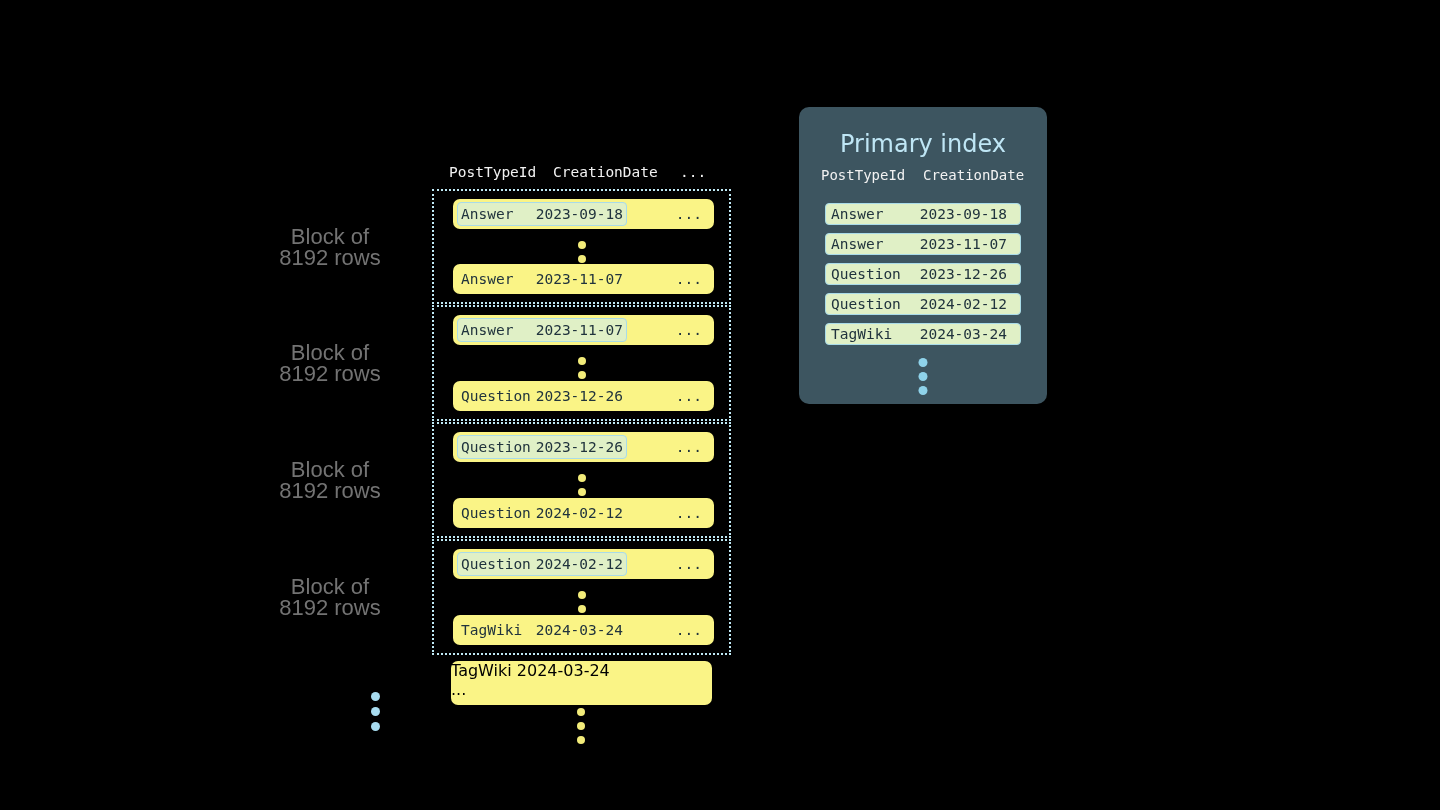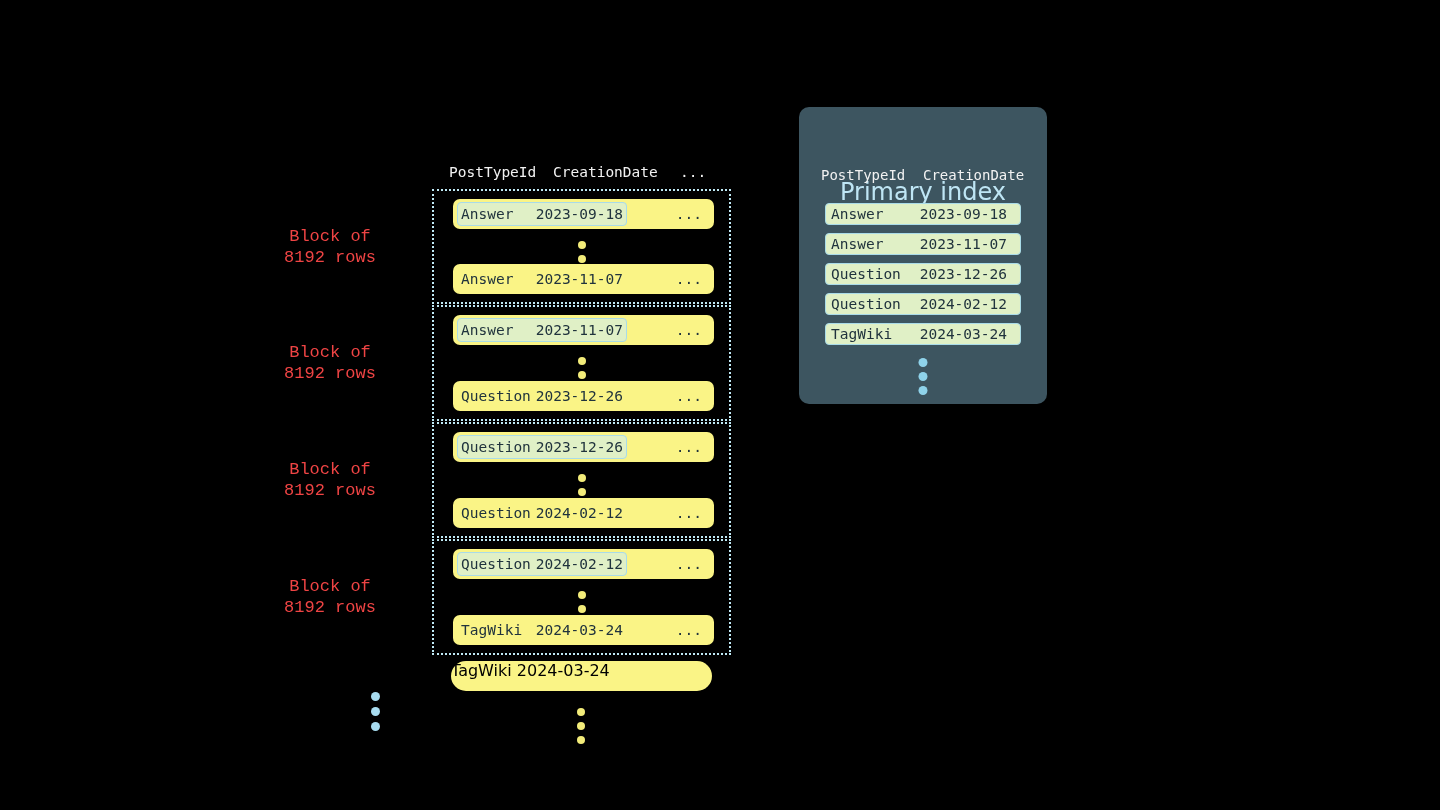--- a/index.html
+++ b/index.html
@@ -26,22 +26,22 @@
 
   .blocks{position:absolute;left:432px;top:189px;width:301px;}
   .block{
     position:relative;width:299px;box-sizing:border-box;
     border:2px dotted #bfe9f5;height:116px;margin-bottom:1px;
   }
   .block.b1{height:115px;}
   .blocklabel{
     position:absolute;right:100%;margin-right:14px;top:50%;
     transform:translateY(-50%);
-    width:180px;text-align:center;color:#ef4444;font-size:17px;line-height:21px;
-    font-family:Liberation Mono, monospace;white-space:pre-line;
+    width:180px;text-align:center;color:#737373;font-size:22px;line-height:21px;
+    font-family:Liberation Sans, sans-serif;white-space:pre-line;
   }
 
   
   .row{
     position:absolute;left:19px;width:261px;height:30px;border-radius:7px;
     background:#faf486;
   }
   .row.top{top:8px;}
   .row.bot{bottom:8px;}
   .row .cells{
@@ -59,34 +59,34 @@
   .row .c-rest{
     position:absolute;right:12px;top:3px;height:24px;display:flex;align-items:center;
     font-family:"DejaVu Sans Mono",monospace;font-size:14.5px;color:#20333d;
   }
 
   
   .vdots{position:absolute;left:50%;transform:translateX(-50%);top:44px;}
   .vdots i{display:block;width:8px;height:8px;border-radius:50%;background:#f3ec7a;margin:6px 0;}
 
   
-  .tail-row{position:absolute;left:451px;top:661px;width:261px;height:30px;border-radius:15px;background:#faf486;}
+  .tail-row{position:absolute;left:451px;top:661px;width:261px;height:44px;border-radius:7px;background:#faf486;}
   .tail-dots{position:absolute;left:577px;top:702px;}
   .tail-dots i{display:block;width:8px;height:8px;border-radius:50%;background:#f3ec7a;margin:6px 0;}
   .left-dots{position:absolute;left:371px;top:686px;}
   .left-dots i{display:block;width:9px;height:9px;border-radius:50%;background:#a8dcf0;margin:6px 0;}
 
   
   .index-panel{
     position:absolute;left:799px;top:107px;width:248px;height:297px;
     background:#3d5560;border-radius:10px;
   }
   .index-title{
     position:absolute;top:23px;left:0;width:100%;text-align:center;
-    color:#bfe6f5;font-size:24px;font-family:"DejaVu Sans",sans-serif;margin-top:48px;
+    color:#bfe6f5;font-size:24px;font-family:"DejaVu Sans",sans-serif;
   }
   .index-head{
     position:absolute;top:60px;left:0;width:100%;height:20px;
     color:#f2f2f2;font-family:"DejaVu Sans Mono",monospace;font-size:14px;
   }
   .index-head .c1{position:absolute;left:22px;}
   .index-head .c2{position:absolute;left:124px;}
   .index-rows{position:absolute;top:96px;left:26px;width:196px;}
   .index-row{
     height:22px;margin-bottom:8px;background:#e0f0c6;

